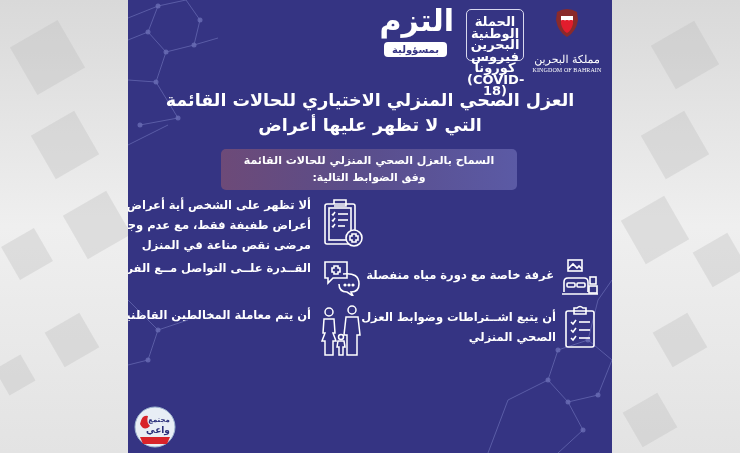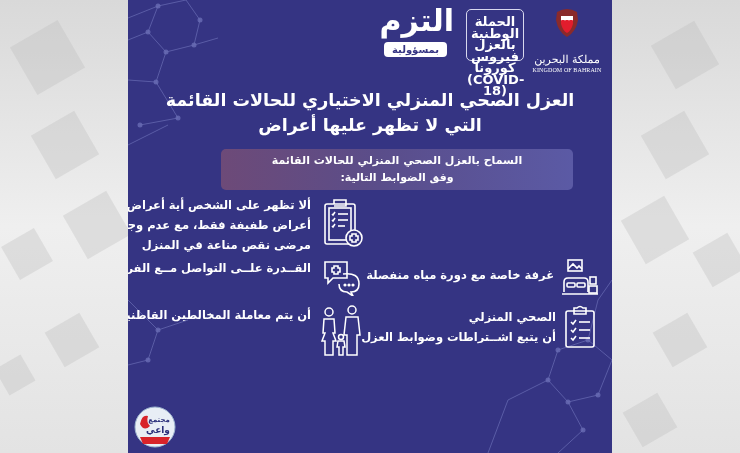--- a/index.html
+++ b/index.html
@@ -45,21 +45,21 @@
     font-size: 10px; font-weight: bold; border-radius: 4px;
     padding: 1px 8px; line-height: 13px;
   }
 
   .main-title {
     position: absolute; top: 88px; left: 0; right: 0;
     text-align: center; color: #fff; font-weight: bold;
     font-size: 17.5px; line-height: 25px;
   }
   .banner {
-    position: absolute; top: 149px; left: 93px; width: 352px; height: 41px;
+    position: absolute; top: 149px; left: 93px; width: 296px; height: 41px;
     border-radius: 5px;
     background: linear-gradient(90deg, #6d4a78 0%, #5a4d8a 45%, #5b5aa5 100%);
     color: #fff; text-align: center; font-weight: bold;
     font-size: 11px; line-height: 17px; padding-top: 3px;
   }
 
   .item { position: absolute; color: #fff; font-weight: bold; font-size: 11.5px; line-height: 20px; }
   .item .icon { position: absolute; top: 0; }
   .item .text { position: absolute; top: 0; white-space: nowrap; }
 
@@ -126,21 +126,21 @@
         <path d="M7,8 L19,8 L19,16 Q17,23 13,25 Q9,23 7,16 Z" fill="#e21d2d"></path>
         <path d="M7,8 L19,8 L19,12 L7,12 Z" fill="#ffffff"></path>
         <path d="M7,12 L9,11 L11,12 L13,11 L15,12 L17,11 L19,12" stroke="#fff" fill="none"></path>
       </svg>
       <div class="ar">مملكة البحرين</div>
       <div class="en">KINGDOM OF BAHRAIN</div>
     </div>
 
     <div class="campaign-box">
       <div>الحملة الوطنية</div>
-      <div>بالعزل</div>
+      <div>البحرين</div>
       <div>فيروس كورونا</div>
       <div style="direction:ltr;">(COVID-18)</div>
     </div>
 
     <div class="commit-logo">
       <div class="commit-title">التزم</div>
       <span class="commit-pill">بمسؤولية</span>
     </div>
   </div>
 
@@ -180,22 +180,22 @@
         <path d="M10,6 L10,3 L13,3 Q16,0 19,3 L22,3 L22,9 L10,9 Z"></path>
         <polyline points="7,17 9,19 12,15"></polyline>
           <line x1="15" y1="17" x2="26" y2="17"></line>
         <polyline points="7,25 9,27 12,23"></polyline>
           <line x1="15" y1="25" x2="26" y2="25"></line>
         <polyline points="7,33 9,35 12,31"></polyline>
           <line x1="15" y1="33" x2="26" y2="33"></line>
       </g>
     </svg>
     <div class="text" style="right:56px;top:2px;">
+      <div>أن يتبع اشــتراطات وضوابط العزل</div>
       <div>الصحي المنزلي</div>
-      <div>أن يتبع اشــتراطات وضوابط العزل</div>
     </div>
   </div>
 
   <div class="item" style="left:10px;top:195px;width:225px;height:62px;">
     <svg class="icon" style="right:0;top:3px;" width="40" height="50" viewBox="0 0 40 50">
       <g stroke="#fff" stroke-width="1.6" fill="none">
         <rect x="2" y="6" width="30" height="40" rx="2"></rect>
         <rect x="6" y="10" width="22" height="32"></rect>
         <path d="M11,6 L11,2 L23,2 L23,8 L11,8"></path>
         <polyline points="9,16 10,17 12,14"></polyline>

